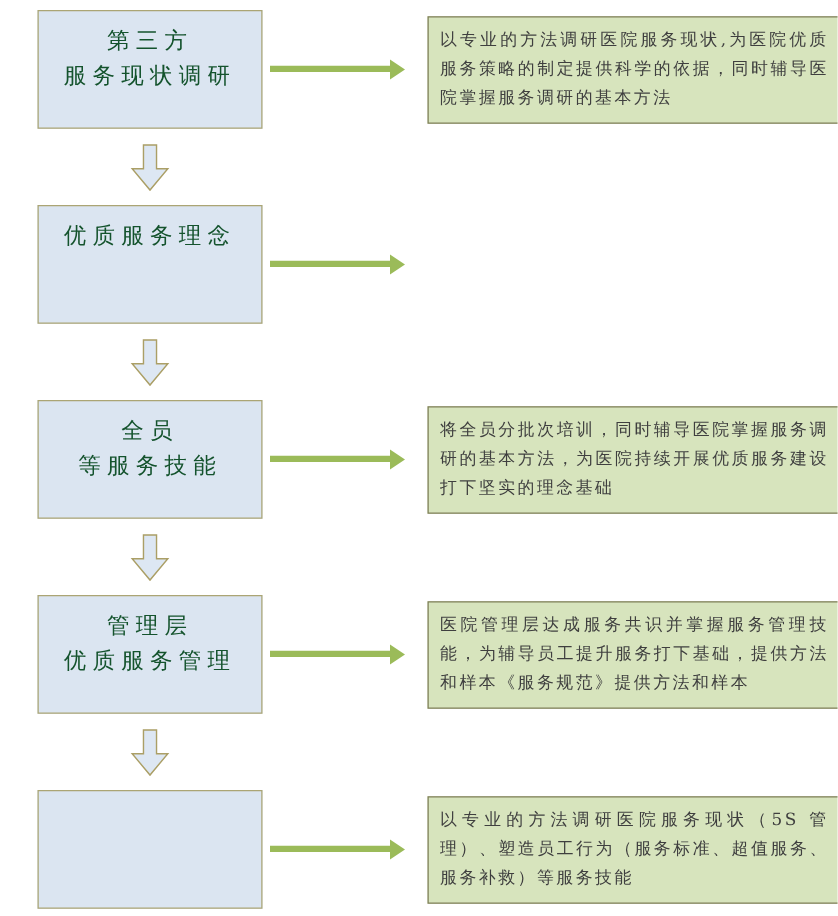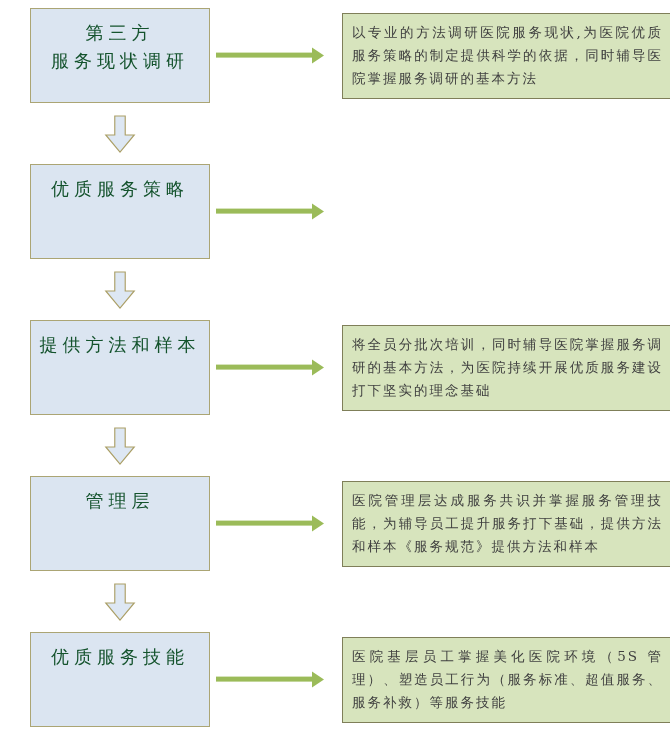--- a/index.html
+++ b/index.html
@@ -95,78 +95,79 @@
   </div>
 
   <div class="gap">
     <svg class="down-arrow" viewBox="0 0 32 40">
       <polygon points="10.5,1 21.5,1 21.5,21 31,21 16,39 1,21 10.5,21" fill="#dde7f3" stroke="#ab9f66" stroke-width="1.2"></polygon>
     </svg>
   </div>
 
   <div class="row">
     <div class="stage-box">
-      <div>优质服务策略</div>
+      <div>优质服务理念</div>
     </div>
     <div class="h-arrow">
       <div class="h-line"></div>
       <div class="h-head"></div>
     </div>
   </div>
 
   <div class="gap">
     <svg class="down-arrow" viewBox="0 0 32 40">
       <polygon points="10.5,1 21.5,1 21.5,21 31,21 16,39 1,21 10.5,21" fill="#dde7f3" stroke="#ab9f66" stroke-width="1.2"></polygon>
     </svg>
   </div>
 
   <div class="row">
     <div class="stage-box">
-      <div>提供方法和样本</div>
+      <div>全员</div>
+      <div>等服务技能</div>
     </div>
     <div class="h-arrow">
       <div class="h-line"></div>
       <div class="h-head"></div>
     </div>
     <div class="desc-box">
       <div>将全员分批次培训，同时辅导医院掌握服务调研的基本方法，为医院持续开展优质服务建设打下坚实的理念基础</div>
     </div>
   </div>
 
   <div class="gap">
     <svg class="down-arrow" viewBox="0 0 32 40">
       <polygon points="10.5,1 21.5,1 21.5,21 31,21 16,39 1,21 10.5,21" fill="#dde7f3" stroke="#ab9f66" stroke-width="1.2"></polygon>
     </svg>
   </div>
 
   <div class="row">
     <div class="stage-box">
       <div>管理层</div>
+      <div>优质服务管理</div>
     </div>
     <div class="h-arrow">
       <div class="h-line"></div>
       <div class="h-head"></div>
     </div>
     <div class="desc-box">
       <div>医院管理层达成服务共识并掌握服务管理技能，为辅导员工提升服务打下基础，提供方法和样本《服务规范》提供方法和样本</div>
     </div>
   </div>
 
   <div class="gap">
     <svg class="down-arrow" viewBox="0 0 32 40">
       <polygon points="10.5,1 21.5,1 21.5,21 31,21 16,39 1,21 10.5,21" fill="#dde7f3" stroke="#ab9f66" stroke-width="1.2"></polygon>
     </svg>
   </div>
 
   <div class="row">
     <div class="stage-box">
-      <div>优质服务技能</div>
     </div>
     <div class="h-arrow">
       <div class="h-line"></div>
       <div class="h-head"></div>
     </div>
     <div class="desc-box">
-      <div>医院基层员工掌握美化医院环境（5S 管理）、塑造员工行为（服务标准、超值服务、服务补救）等服务技能</div>
+      <div>以专业的方法调研医院服务现状（5S 管理）、塑造员工行为（服务标准、超值服务、服务补救）等服务技能</div>
     </div>
   </div>
 
 </div>
 
 </body></html>

